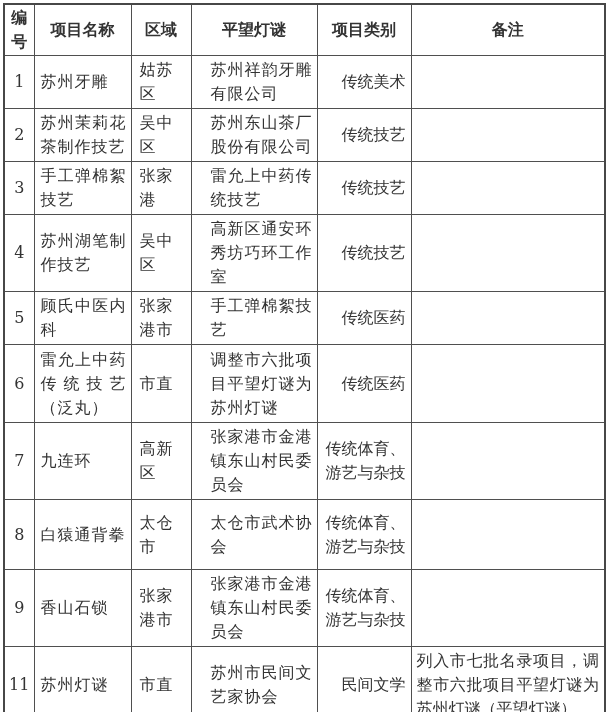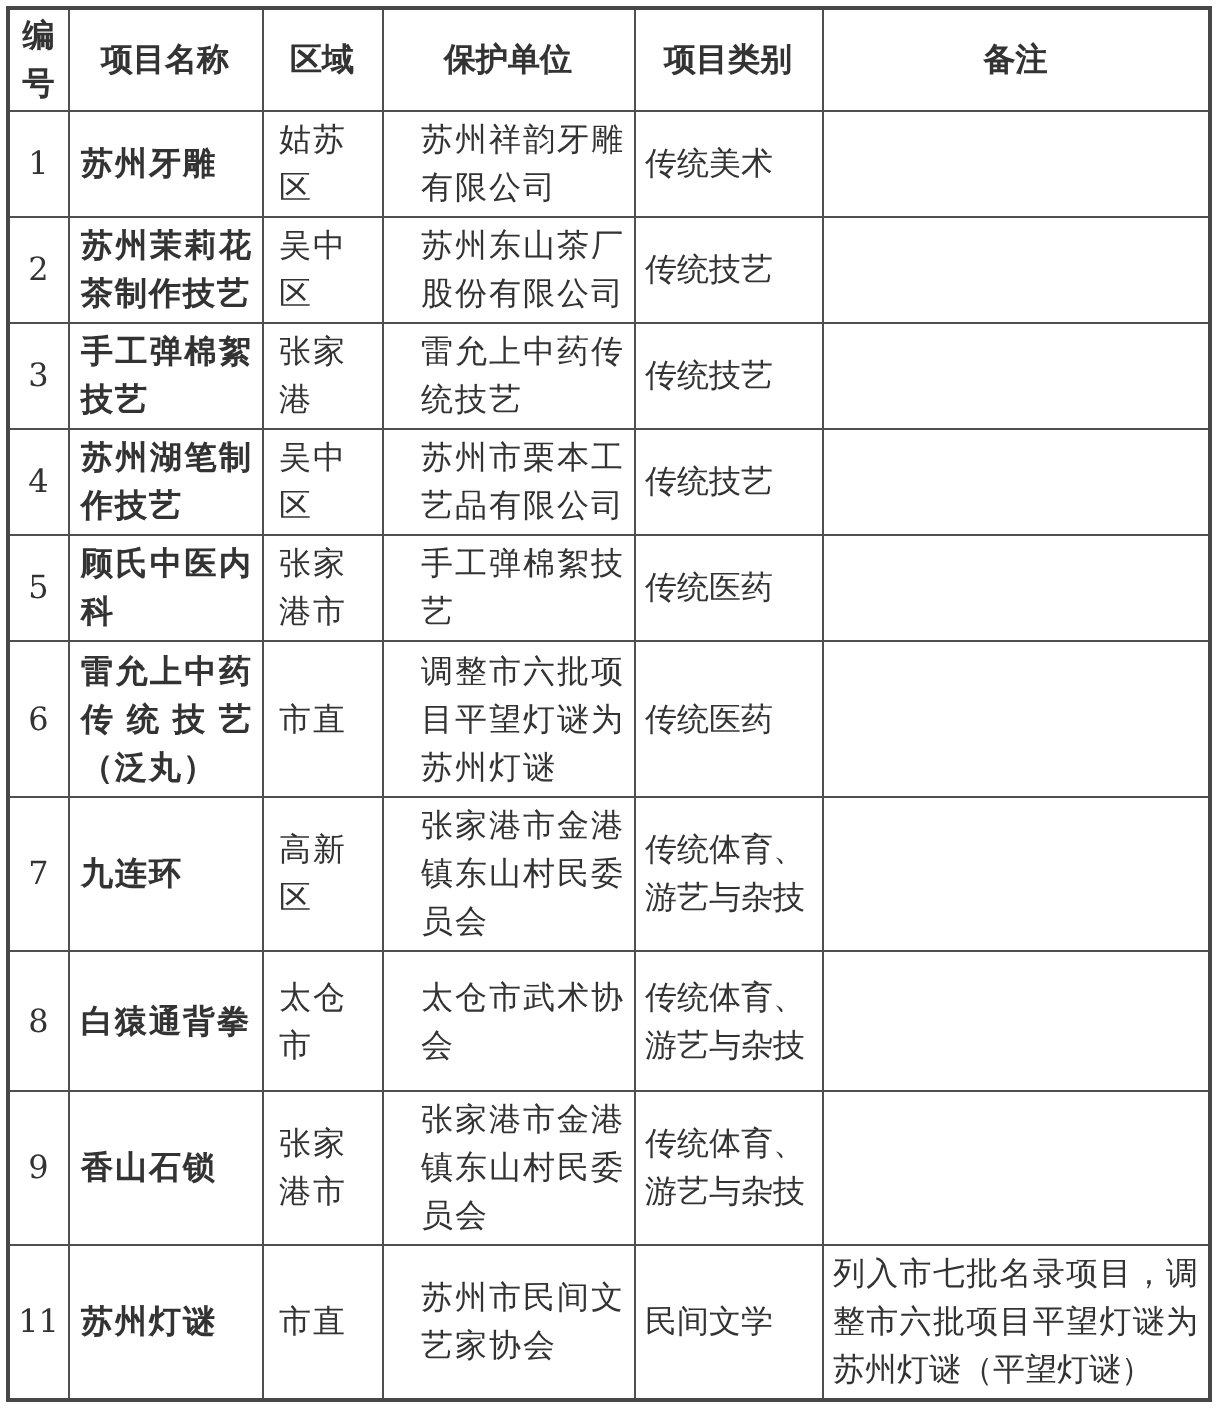--- a/index.html
+++ b/index.html
@@ -49,37 +49,36 @@
     text-align: center;
     padding: 1px 2px;
     font-family: "DejaVu Serif", "Liberation Serif", serif;
   }
   td.col-name {
     text-align: justify;
     text-justify: inter-character;
     word-break: break-all;
     letter-spacing: 1px;
     padding: 2px 4px 2px 6px;
-    font-weight: bold;
   }
   td.col-region {
     text-align: left;
     word-break: break-all;
     letter-spacing: 1px;
     padding: 2px 8px;
   }
   td.col-unit {
     text-align: justify;
     text-justify: inter-character;
     word-break: break-all;
     letter-spacing: 1px;
     padding: 2px 4px 2px 19px;
   }
   td.col-category {
-    text-align: left;
+    text-align: right;
     word-break: break-all;
     padding: 2px 5px;
   }
   td.col-remark {
     text-align: justify;
     text-justify: inter-character;
     word-break: break-all;
     padding: 2px 5px;
   }
 </style>
@@ -94,21 +93,21 @@
       <col class="c-region">
       <col class="c-unit">
       <col class="c-category">
       <col class="c-remark">
     </colgroup>
     <thead>
       <tr>
         <th>编号</th>
         <th>项目名称</th>
         <th>区域</th>
-        <th>保护单位</th>
+        <th>平望灯谜</th>
         <th>项目类别</th>
         <th>备注</th>
       </tr>
     </thead>
     <tbody id="table-body">
         <tr style="height: 47px;">
           <td class="col-id">1</td>
           <td class="col-name">苏州牙雕</td>
           <td class="col-region">姑苏区</td>
           <td class="col-unit">苏州祥韵牙雕有限公司</td>
@@ -128,21 +127,21 @@
           <td class="col-name">手工弹棉絮技艺</td>
           <td class="col-region">张家港</td>
           <td class="col-unit">雷允上中药传统技艺</td>
           <td class="col-category">传统技艺</td>
           <td class="col-remark"></td>
         </tr>
         <tr style="height: 48px;">
           <td class="col-id">4</td>
           <td class="col-name">苏州湖笔制作技艺</td>
           <td class="col-region">吴中区</td>
-          <td class="col-unit">苏州市栗本工艺品有限公司</td>
+          <td class="col-unit">高新区通安环秀坊巧环工作室</td>
           <td class="col-category">传统技艺</td>
           <td class="col-remark"></td>
         </tr>
         <tr style="height: 48px;">
           <td class="col-id">5</td>
           <td class="col-name">顾氏中医内科</td>
           <td class="col-region">张家港市</td>
           <td class="col-unit">手工弹棉絮技艺</td>
           <td class="col-category">传统医药</td>
           <td class="col-remark"></td>

